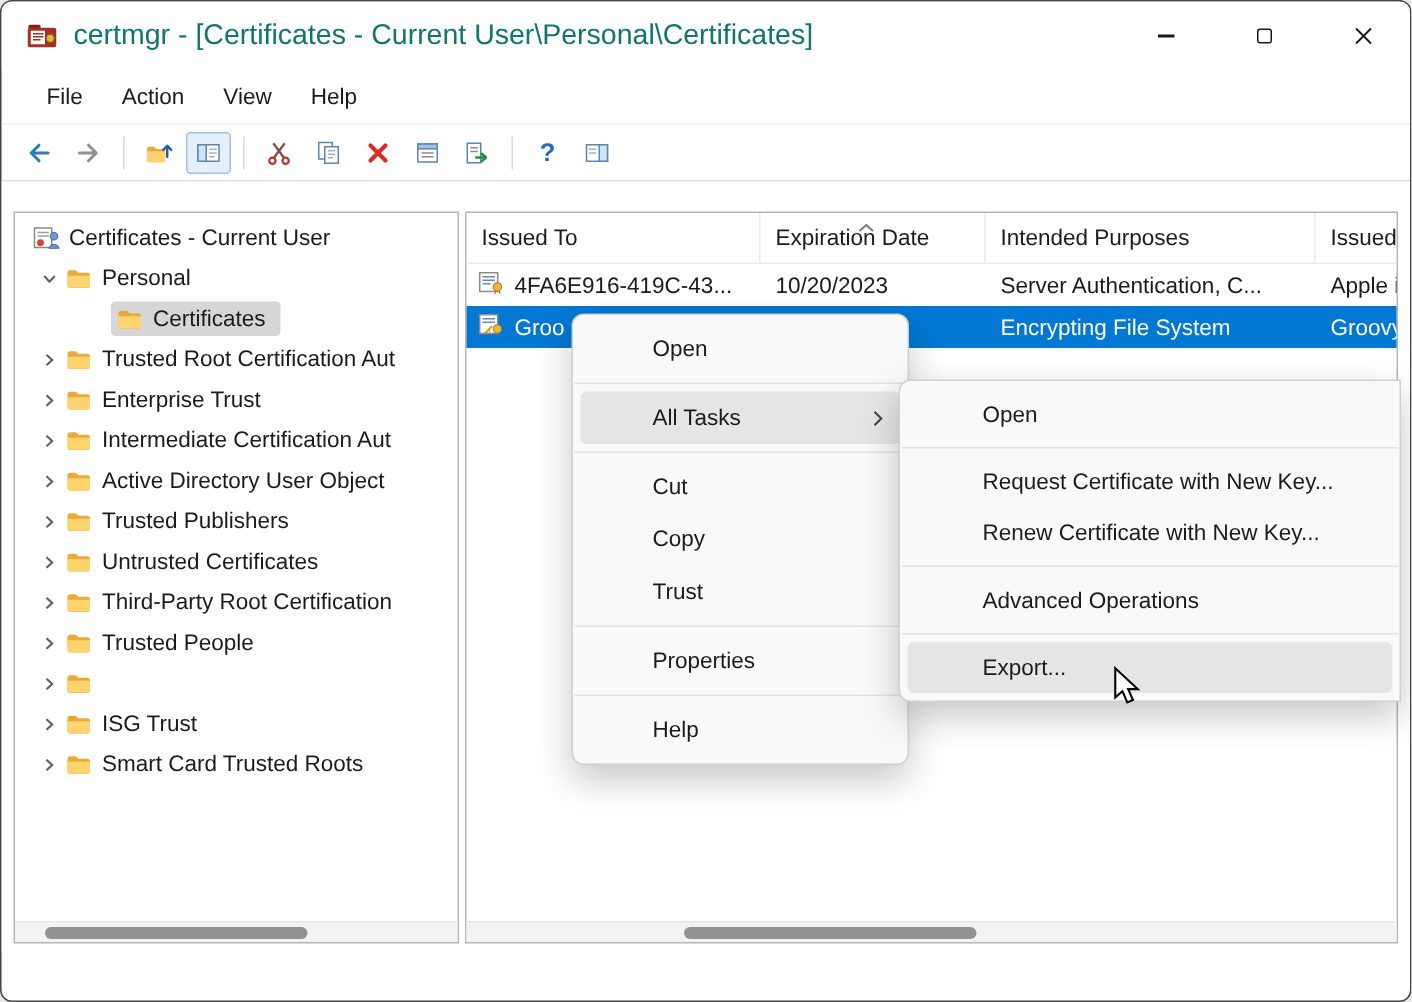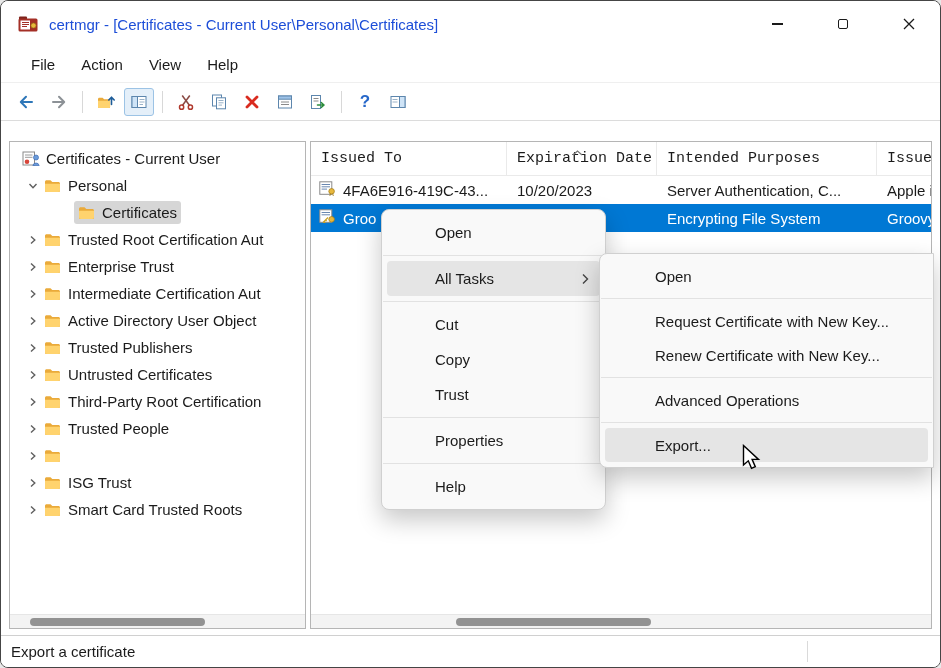--- a/index.html
+++ b/index.html
@@ -5,21 +5,21 @@
   * { box-sizing: border-box; margin: 0; padding: 0; }
   body { margin: 0; background: #e8e8e8; font-family: "Liberation Sans", "DejaVu Sans", sans-serif; }
   .window {
     position: relative; width: 941px; height: 668px; background: #ffffff;
     border: 1px solid #454545; border-radius: 8px; overflow: hidden;
     font-size: 15px; color: #1b1b1b; cursor: default;
   }
   
   .titlebar { height: 46px; display: flex; align-items: center; padding-left: 16px; background: #fff; }
   .app-icon { width: 22px; height: 20px; display: inline-flex; }
-  .title-text { margin-left: 10px; font-size: 15px; color: #1d4ed8; white-space: nowrap; }
+  .title-text { margin-left: 10px; font-size: 19px; color: #0f766e; white-space: nowrap; }
   .caption-buttons { position: absolute; right: 8px; top: 0; height: 46px; display: flex; align-items: center; gap: 20px; }
   .capbtn { width: 46px; height: 40px; display: flex; align-items: center; justify-content: center; background: transparent; border: none; }
   .cap-min { width: 11px; height: 1.3px; background: #1a1a1a; display: inline-block; }
   .cap-max { width: 10px; height: 10px; border: 1.3px solid #1a1a1a; border-radius: 2px; display: inline-block; }
   
   .menubar { height: 36px; display: flex; align-items: center; padding-left: 17px; border-bottom: 1px solid #efefef; }
   .menu-item { padding: 0 13px; height: 30px; line-height: 30px; border-radius: 4px; }
   
   .toolbar { height: 38px; display: flex; align-items: center; padding-left: 10px; gap: 3px; border-bottom: 1px solid #dcdcdc; }
   .tbtn { width: 30px; height: 28px; display: inline-flex; align-items: center; justify-content: center; background: transparent; border: 1px solid transparent; border-radius: 3px; }
@@ -31,27 +31,27 @@
   .pane { position: absolute; top: 20px; bottom: 6px; background: #fff; border: 1px solid #b5b5b5; }
   .pane-left { left: 8px; width: 297px; }
   .pane-right { left: 309px; right: 8px; }
   
   .tree { position: absolute; top: 3px; left: 0; right: 0; bottom: 15px; overflow: hidden; }
   .trow { height: 27px; display: flex; align-items: center; white-space: nowrap; }
   .lv0 { padding-left: 12px; } .lv1 { padding-left: 12px; } .lv2 { padding-left: 64px; }
   .chev { width: 22px; display: inline-flex; justify-content: center; align-items: center; flex: none; }
   .ticon { width: 22px; display: inline-flex; align-items: center; flex: none; }
   .tlabel { padding-left: 2px; }
-  .selwrap { display: inline-flex; align-items: center; background: #d6d6d6; border-radius: 3px; padding: 3px 4px 3px 4px; }
+  .selwrap { display: inline-flex; align-items: center; background: #d6d6d6; border-radius: 3px; padding: 3px 10px 3px 4px; }
   
   .hscroll { position: absolute; left: 0; right: 0; bottom: 0; height: 14px; background: #f3f3f3; border-top: 1px solid #e6e6e6; }
   .hthumb { position: absolute; top: 3px; height: 8px; background: #929292; border-radius: 4px; }
   
   .listhdr { display: flex; height: 34px; border-bottom: 1px solid #eaeaea; position: relative; }
-  .hcell { display: flex; align-items: center; padding-left: 10px; border-right: 1px solid #eaeaea; overflow: hidden; white-space: nowrap; font-family: Liberation Mono, monospace; }
+  .hcell { display: flex; align-items: center; padding-left: 10px; border-right: 1px solid #eaeaea; overflow: hidden; white-space: nowrap; }
   .c1 { width: 196px; } .c2 { width: 150px; } .c3 { width: 220px; } .c4 { flex: 1; border-right: none; }
   .sortglyph { position: absolute; top: 0px; left: 261px; }
   .lrow { display: flex; height: 28px; align-items: center; }
   .lcell { display: flex; align-items: center; padding-left: 10px; overflow: hidden; white-space: nowrap; }
   .lcell.first { padding-left: 8px; gap: 7px; }
   .lrow.selected { background: #0078d4; color: #fff; }
   
   .ctxmenu { position: absolute; left: 380px; top: 208px; width: 225px; background: #f9f9f9; border: 1px solid #d0d0d0; border-radius: 8px; box-shadow: 0 10px 24px rgba(0,0,0,0.22); padding: 5px 0; z-index: 30; }
   .submenu { position: absolute; left: 598px; top: 252px; width: 335px; background: #f9f9f9; border: 1px solid #d0d0d0; border-radius: 8px 0 0 8px; box-shadow: 0 10px 24px rgba(0,0,0,0.22); padding: 5px 0; z-index: 31; }
   .mitem { height: 35px; margin: 0 5px; padding-left: 48px; display: flex; align-items: center; border-radius: 4px; position: relative; color: #1b1b1b; }
@@ -509,18 +509,14 @@
     <div class="msep"></div>
     <div class="mitem hl">Export...</div>
   </div>
 
   <div class="cursor">
     <svg width="20" height="28" viewBox="0 0 20 28">
       <path d="M1.5 1.5 L1.5 21 L6.3 16.8 L9.5 24.3 L13.3 22.7 L10.1 15.4 L16.5 15.4 Z" fill="#ffffff" stroke="#000000" stroke-width="1.4"></path>
     </svg>
   </div>
 
-  <div class="statusbar">
-    <span>Export a certificate</span>
-    <span class="status-div"></span>
-  </div>
 
 </div>
 
 </body></html>

